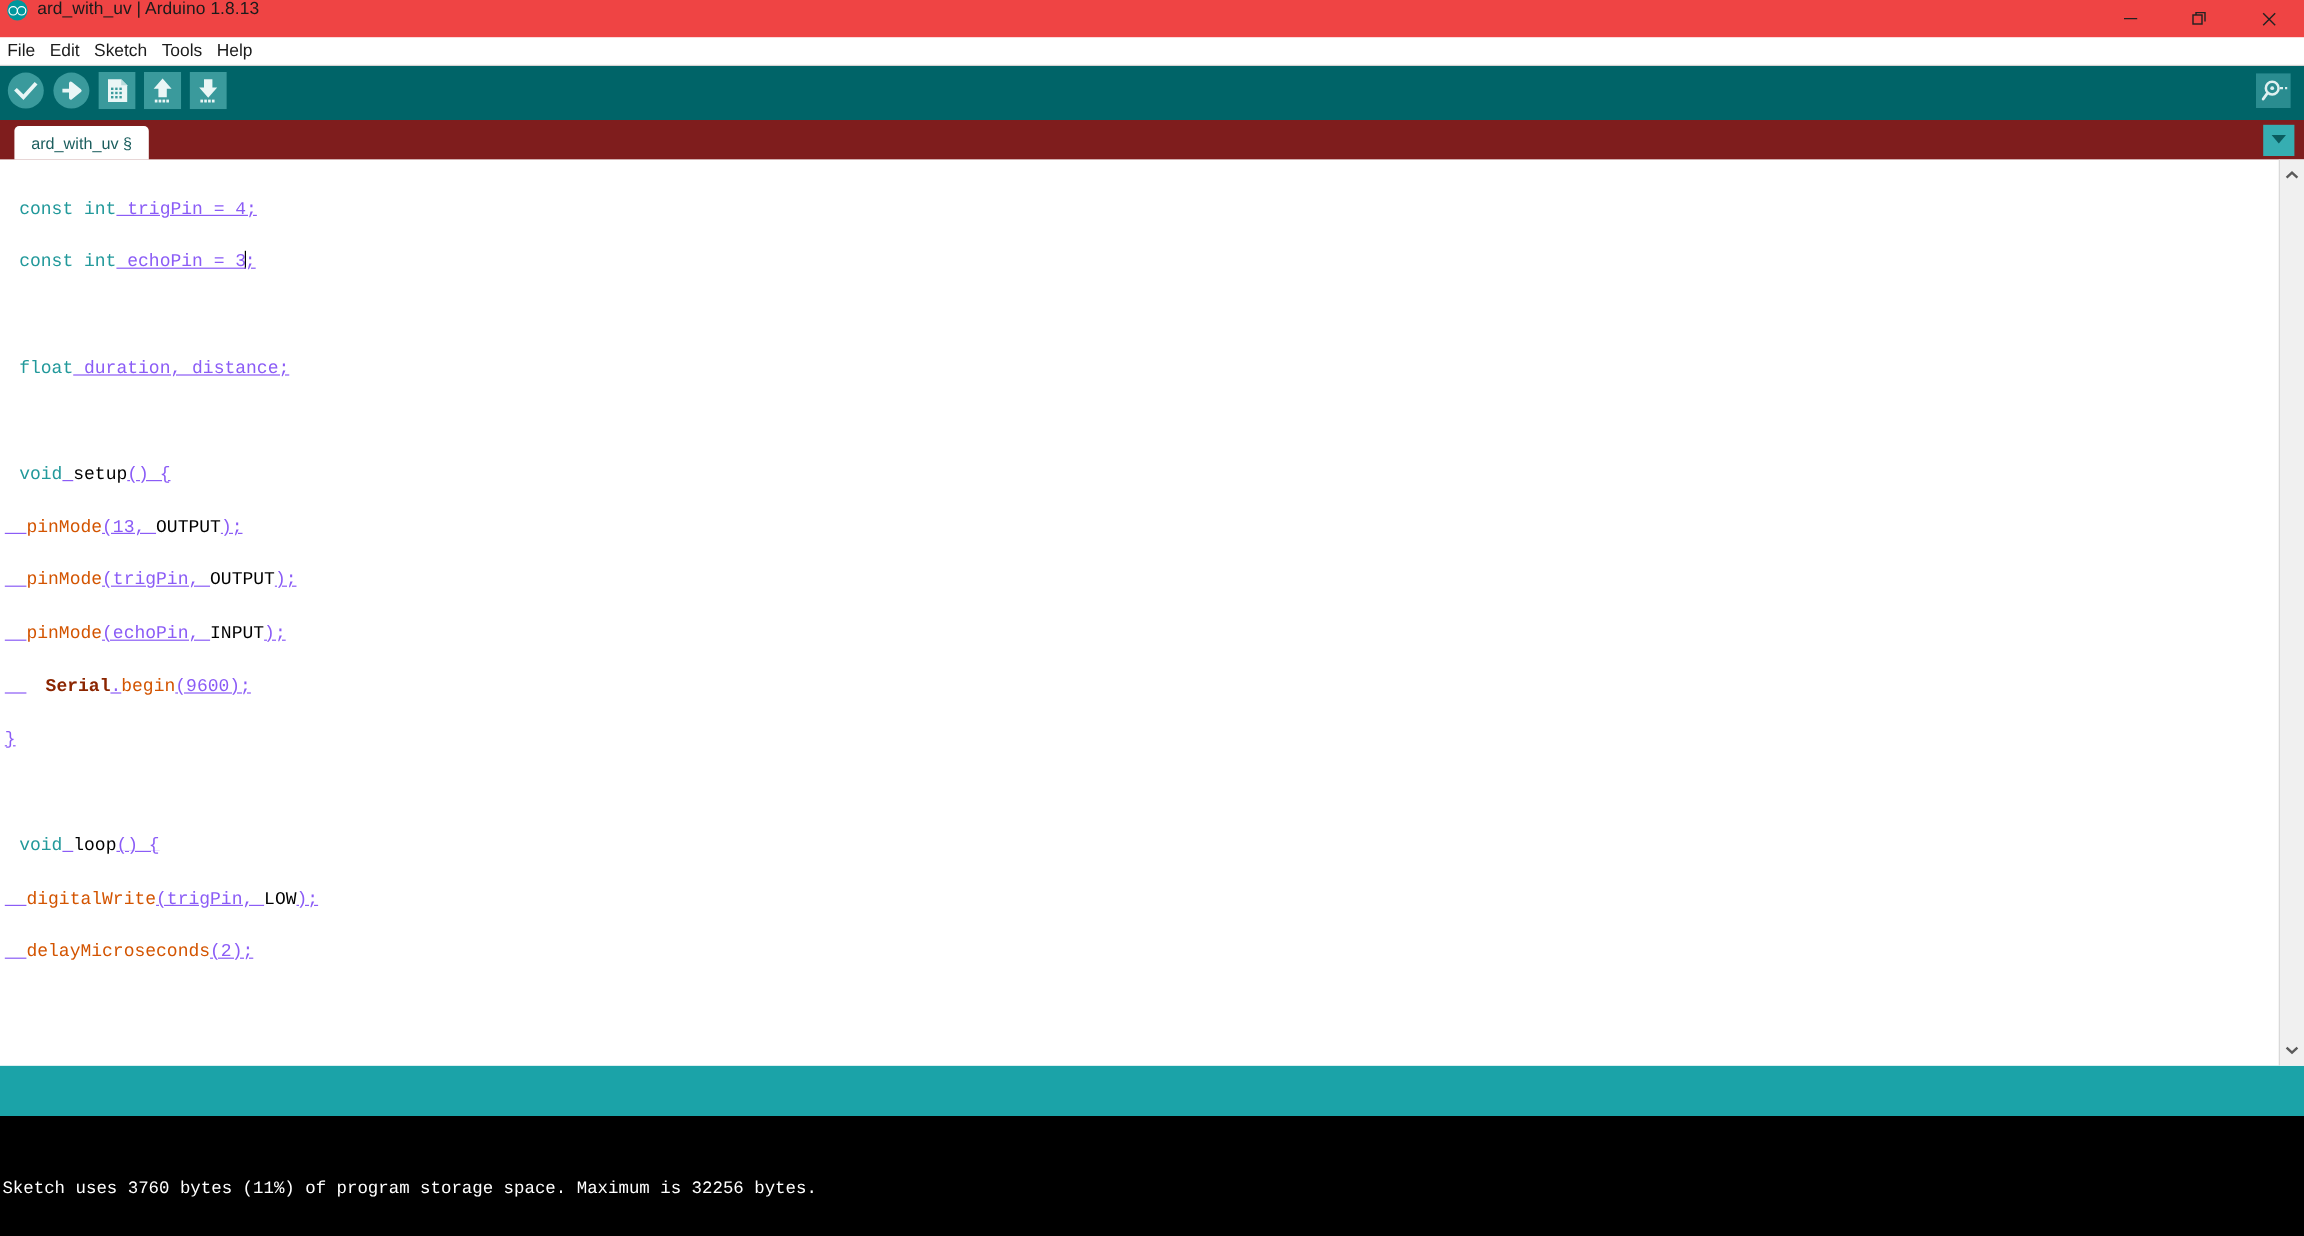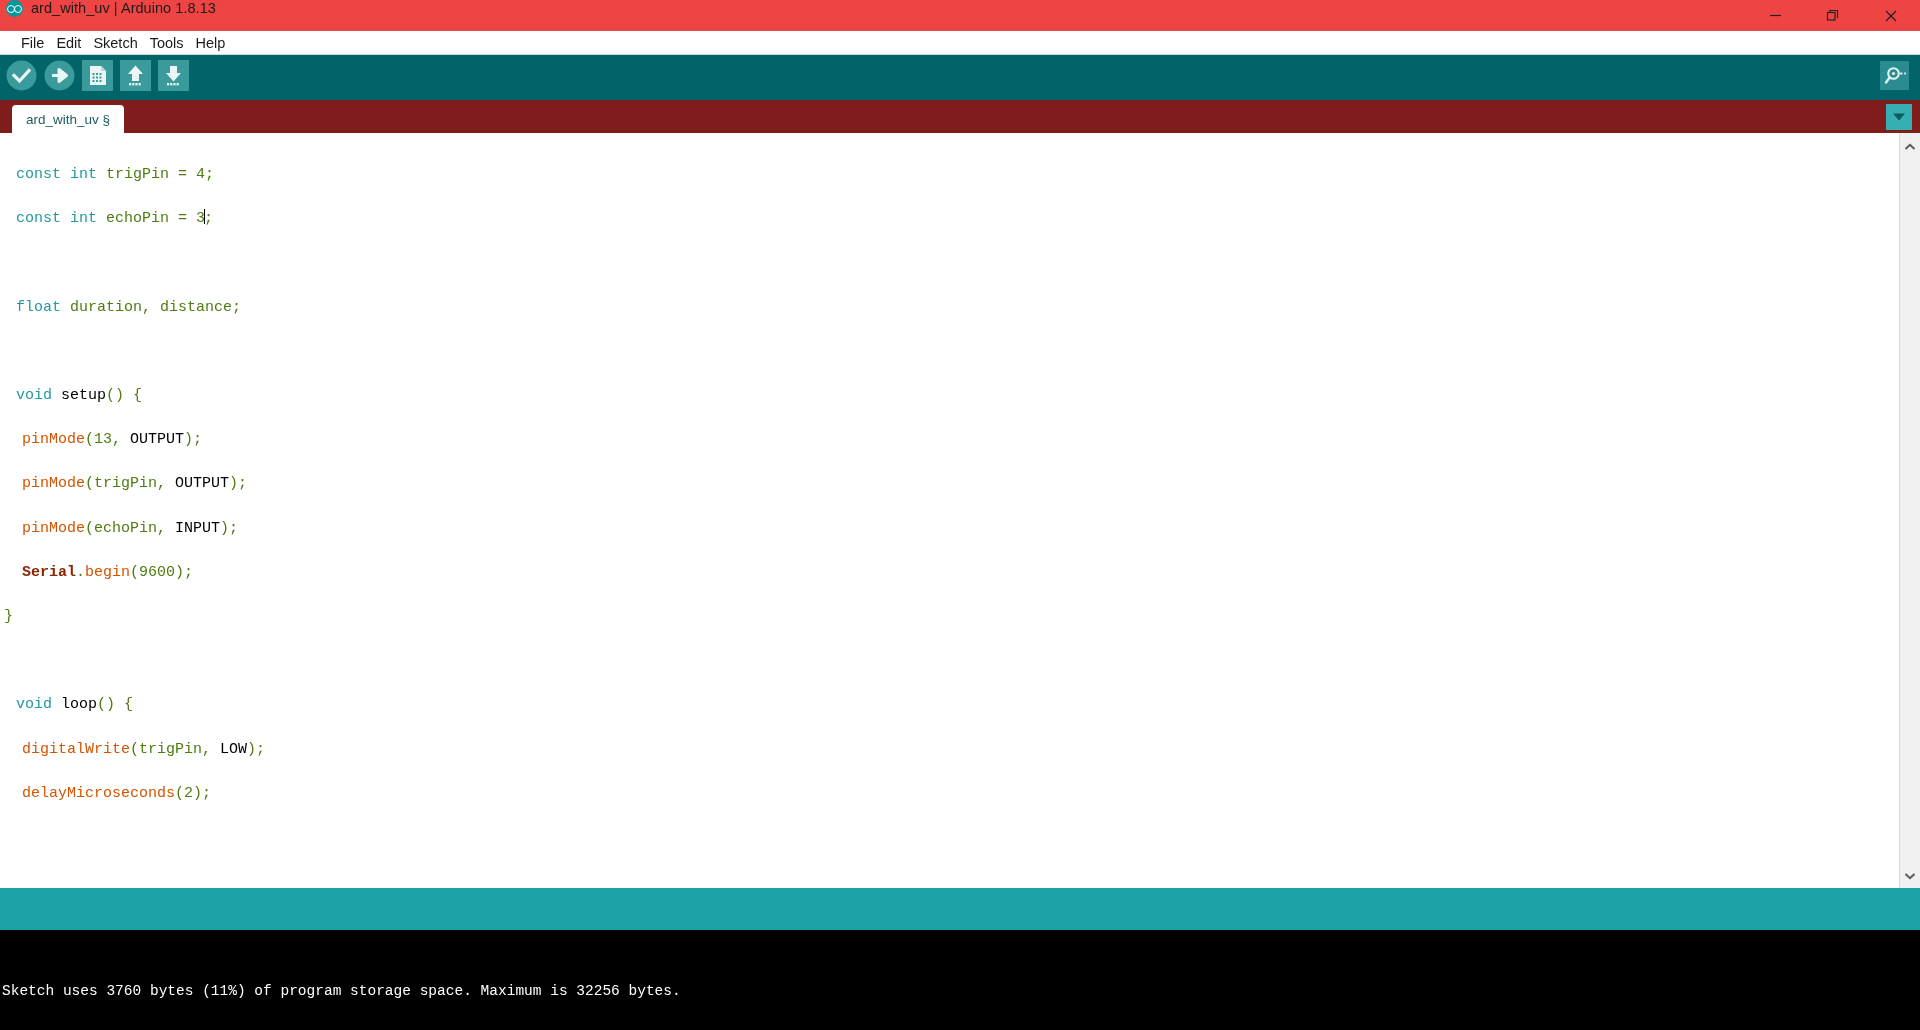--- a/index.html
+++ b/index.html
@@ -56,21 +56,21 @@
     cursor: default;
   }
   .winbtn svg { display: block; }
 
   
   #menubar {
     height: 24px;
     background: #ffffff;
     display: flex;
     align-items: center;
-    padding-left: 15px;
+    padding-left: 0;
     border-bottom: 1px solid #d4d4d4;
     user-select: none;
     text-align: center;
   }
   .menu-item {
     font-size: 14.5px;
     color: #1b1b1b;
     padding: 0 6px;
     line-height: 22px;
     cursor: default;
@@ -147,23 +147,23 @@
     padding: 9px 0 0 4px;
     font-family: "Liberation Mono", "DejaVu Sans Mono", monospace;
     font-size: 15px;
     line-height: 22.1px;
     color: #000000;
     white-space: pre;
   }
   #editor .ln { height: 22.1px; }
   .kw   { color: #22999b; margin-left: 12px; }       
   .fn   { color: #d35400; }       
-  .ser  { color: #8b2500; font-weight: bold; }  
+  .ser  { color: #8b2500; font-weight: bold; margin-left: 16px; }  
   .lit  { color: #000000; }       
-  .txt  { color: #4d7c0f; }
+  .txt  { color: #8b5cf6; text-decoration: underline; }
   #caret {
     display: inline-block;
     width: 1px; height: 15px;
     background: #000;
     vertical-align: -2px;
     margin: 0 -1px;
   }
 
   
   #vscroll {

